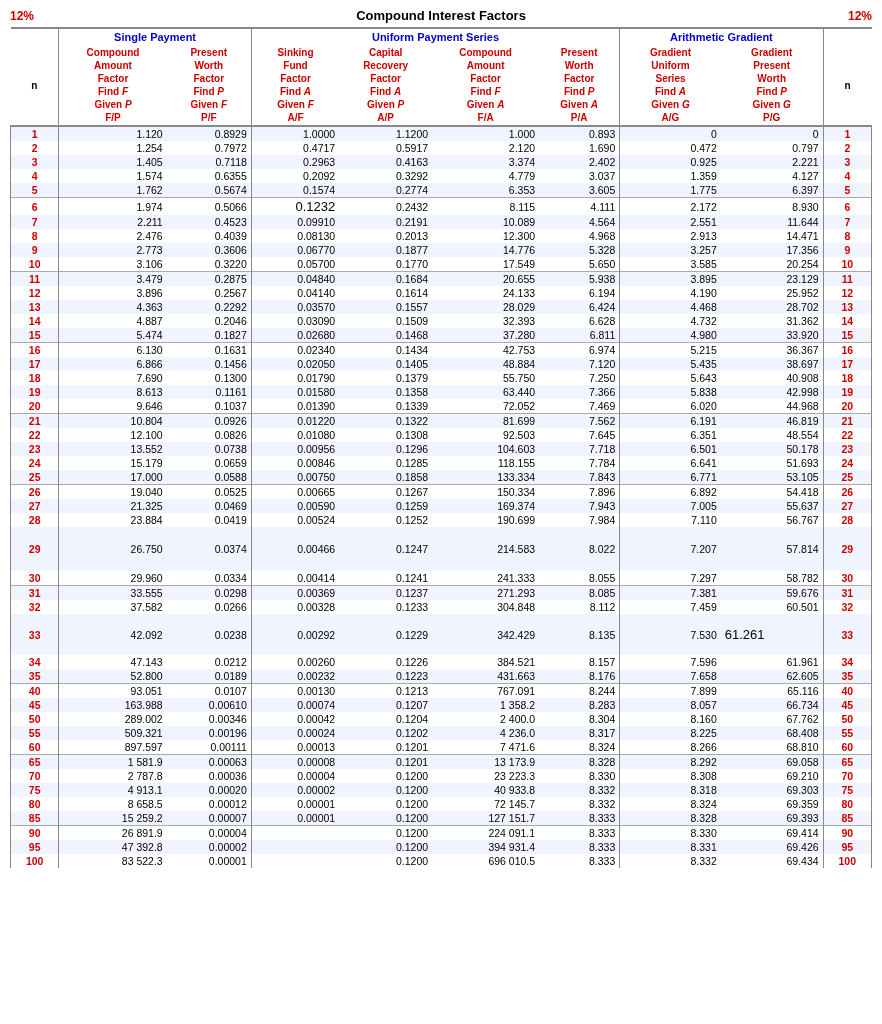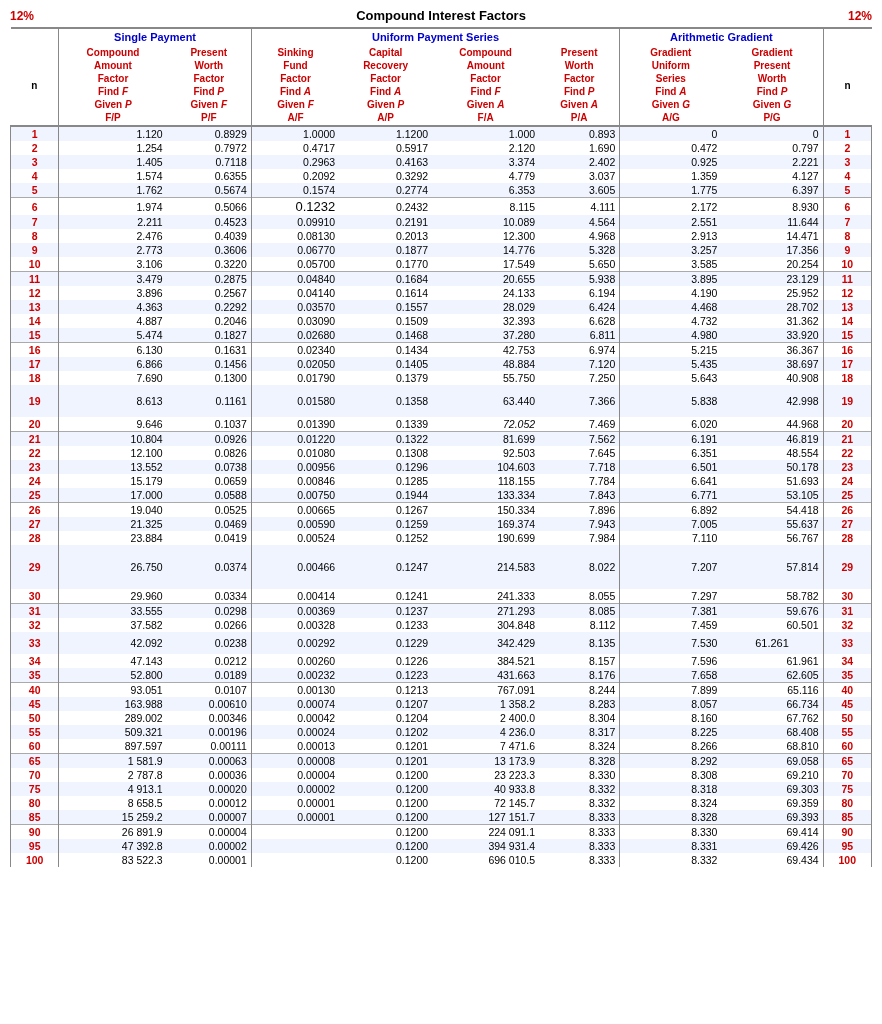--- a/index.html
+++ b/index.html
@@ -318,35 +318,35 @@
           <td style="padding: 1px 4px; font-size: 10.5px; text-align: right;">55.750</td>
           <td style="padding: 1px 4px; font-size: 10.5px; text-align: right; border-right: 1px solid rgb(136, 136, 136);">7.250</td>
           <td style="padding: 1px 4px; font-size: 10.5px; text-align: right; border-left: 1px solid rgb(136, 136, 136);">5.643</td>
           <td style="padding: 1px 4px; font-size: 10.5px; text-align: right; border-right: 1px solid rgb(136, 136, 136);">40.908</td>
           <td style="padding: 1px 4px; font-size: 10.5px; text-align: center; font-weight: bold; color: rgb(204, 0, 0); border-right: 1px solid rgb(136, 136, 136);">18</td>
         </tr>
         <tr class="data-row" style="background: rgb(240, 244, 255);">
           <td style="padding: 1px 4px; font-size: 10.5px; text-align: center; font-weight: bold; color: rgb(204, 0, 0); border-left: 1px solid rgb(136, 136, 136);">19</td>
           <td style="padding: 1px 4px; font-size: 10.5px; text-align: right; border-left: 1px solid rgb(136, 136, 136);">8.613</td>
           <td style="padding: 1px 4px; font-size: 10.5px; text-align: right; border-right: 1px solid rgb(136, 136, 136);">0.1161</td>
-          <td style="padding: 10px 4px; font-size: 10.5px; border-left: 1px solid rgb(136, 136, 136);">0.01580</td>
+          <td style="padding: 1px 4px; font-size: 10.5px; border-left: 1px solid rgb(136, 136, 136);">0.01580</td>
           <td style="padding: 1px 4px; font-size: 10.5px; text-align: right;">0.1358</td>
           <td style="padding: 1px 4px; font-size: 10.5px; text-align: right;">63.440</td>
           <td style="padding: 1px 4px; font-size: 10.5px; text-align: right; border-right: 1px solid rgb(136, 136, 136);">7.366</td>
           <td style="padding: 1px 4px; font-size: 10.5px; text-align: right; border-left: 1px solid rgb(136, 136, 136);">5.838</td>
           <td style="padding: 1px 4px; font-size: 10.5px; text-align: right; border-right: 1px solid rgb(136, 136, 136);">42.998</td>
           <td style="padding: 1px 4px; font-size: 10.5px; text-align: center; font-weight: bold; color: rgb(204, 0, 0); border-right: 1px solid rgb(136, 136, 136);">19</td>
         </tr>
         <tr class="data-row" style="background: rgb(255, 255, 255);">
           <td style="padding: 1px 4px; font-size: 10.5px; text-align: center; font-weight: bold; color: rgb(204, 0, 0); border-left: 1px solid rgb(136, 136, 136);">20</td>
           <td style="padding: 1px 4px; font-size: 10.5px; text-align: right; border-left: 1px solid rgb(136, 136, 136);">9.646</td>
           <td style="padding: 1px 4px; font-size: 10.5px; text-align: right; border-right: 1px solid rgb(136, 136, 136);">0.1037</td>
           <td style="padding: 1px 4px; font-size: 10.5px; text-align: right; border-left: 1px solid rgb(136, 136, 136);">0.01390</td>
           <td style="padding: 1px 4px; font-size: 10.5px; text-align: right;">0.1339</td>
-          <td style="padding: 1px 4px; font-size: 10.5px; text-align: right; font-style: italic;">72.052</td>
+          <td style="padding: 1px 4px; font-size: 10.5px; text-align: right;">72.052</td>
           <td style="padding: 1px 4px; font-size: 10.5px; text-align: right; border-right: 1px solid rgb(136, 136, 136);">7.469</td>
           <td style="padding: 1px 4px; font-size: 10.5px; text-align: right; border-left: 1px solid rgb(136, 136, 136);">6.020</td>
           <td style="padding: 1px 4px; font-size: 10.5px; text-align: right; border-right: 1px solid rgb(136, 136, 136);">44.968</td>
           <td style="padding: 1px 4px; font-size: 10.5px; text-align: center; font-weight: bold; color: rgb(204, 0, 0); border-right: 1px solid rgb(136, 136, 136);">20</td>
         </tr>
         <tr class="data-row group-sep" style="background: rgb(240, 244, 255);">
           <td style="padding: 1px 4px; font-size: 10.5px; text-align: center; font-weight: bold; color: rgb(204, 0, 0); border-left: 1px solid rgb(136, 136, 136);">21</td>
           <td style="padding: 1px 4px; font-size: 10.5px; text-align: right; border-left: 1px solid rgb(136, 136, 136);">10.804</td>
           <td style="padding: 1px 4px; font-size: 10.5px; text-align: right; border-right: 1px solid rgb(136, 136, 136);">0.0926</td>
           <td style="padding: 1px 4px; font-size: 10.5px; text-align: right; border-left: 1px solid rgb(136, 136, 136);">0.01220</td>
@@ -391,21 +391,21 @@
           <td style="padding: 1px 4px; font-size: 10.5px; text-align: right; border-right: 1px solid rgb(136, 136, 136);">7.784</td>
           <td style="padding: 1px 4px; font-size: 10.5px; text-align: right; border-left: 1px solid rgb(136, 136, 136);">6.641</td>
           <td style="padding: 1px 4px; font-size: 10.5px; text-align: right; border-right: 1px solid rgb(136, 136, 136);">51.693</td>
           <td style="padding: 1px 4px; font-size: 10.5px; text-align: center; font-weight: bold; color: rgb(204, 0, 0); border-right: 1px solid rgb(136, 136, 136);">24</td>
         </tr>
         <tr class="data-row" style="background: rgb(240, 244, 255);">
           <td style="padding: 1px 4px; font-size: 10.5px; text-align: center; font-weight: bold; color: rgb(204, 0, 0); border-left: 1px solid rgb(136, 136, 136);">25</td>
           <td style="padding: 1px 4px; font-size: 10.5px; text-align: right; border-left: 1px solid rgb(136, 136, 136);">17.000</td>
           <td style="padding: 1px 4px; font-size: 10.5px; text-align: right; border-right: 1px solid rgb(136, 136, 136);">0.0588</td>
           <td style="padding: 1px 4px; font-size: 10.5px; text-align: right; border-left: 1px solid rgb(136, 136, 136);">0.00750</td>
-          <td style="padding: 1px 4px; font-size: 10.5px; text-align: right;">0.1944</td>
+          <td style="padding: 1px 4px; font-size: 10.5px; text-align: right;">0.1858</td>
           <td style="padding: 1px 4px; font-size: 10.5px; text-align: right;">133.334</td>
           <td style="padding: 1px 4px; font-size: 10.5px; text-align: right; border-right: 1px solid rgb(136, 136, 136);">7.843</td>
           <td style="padding: 1px 4px; font-size: 10.5px; text-align: right; border-left: 1px solid rgb(136, 136, 136);">6.771</td>
           <td style="padding: 1px 4px; font-size: 10.5px; text-align: right; border-right: 1px solid rgb(136, 136, 136);">53.105</td>
           <td style="padding: 1px 4px; font-size: 10.5px; text-align: center; font-weight: bold; color: rgb(204, 0, 0); border-right: 1px solid rgb(136, 136, 136);">25</td>
         </tr>
         <tr class="data-row group-sep" style="background: rgb(255, 255, 255);">
           <td style="padding: 1px 4px; font-size: 10.5px; text-align: center; font-weight: bold; color: rgb(204, 0, 0); border-left: 1px solid rgb(136, 136, 136);">26</td>
           <td style="padding: 1px 4px; font-size: 10.5px; text-align: right; border-left: 1px solid rgb(136, 136, 136);">19.040</td>
           <td style="padding: 1px 4px; font-size: 10.5px; text-align: right; border-right: 1px solid rgb(136, 136, 136);">0.0525</td>
@@ -491,21 +491,21 @@
         </tr>
         <tr class="data-row" style="background: rgb(240, 244, 255);">
           <td style="padding: 1px 4px; font-size: 10.5px; text-align: center; font-weight: bold; color: rgb(204, 0, 0); border-left: 1px solid rgb(136, 136, 136);">33</td>
           <td style="padding: 1px 4px; font-size: 10.5px; text-align: right; border-left: 1px solid rgb(136, 136, 136);">42.092</td>
           <td style="padding: 1px 4px; font-size: 10.5px; text-align: right; border-right: 1px solid rgb(136, 136, 136);">0.0238</td>
           <td style="padding: 1px 4px; font-size: 10.5px; text-align: right; border-left: 1px solid rgb(136, 136, 136);">0.00292</td>
           <td style="padding: 1px 4px; font-size: 10.5px; text-align: right;">0.1229</td>
           <td style="padding: 1px 4px; font-size: 10.5px; text-align: right;">342.429</td>
           <td style="padding: 1px 4px; font-size: 10.5px; text-align: right; border-right: 1px solid rgb(136, 136, 136);">8.135</td>
           <td style="padding: 1px 4px; font-size: 10.5px; text-align: right; border-left: 1px solid rgb(136, 136, 136);">7.530</td>
-          <td style="padding: 5px 4px; font-size: 11px; text-align: center; border-right: 1px solid rgb(136, 136, 136);">61.261</td>
+          <td style="padding: 13px 4px; font-size: 13px; text-align: left; border-right: 1px solid rgb(136, 136, 136);">61.261</td>
           <td style="padding: 1px 4px; font-size: 10.5px; text-align: center; font-weight: bold; color: rgb(204, 0, 0); border-right: 1px solid rgb(136, 136, 136);">33</td>
         </tr>
         <tr class="data-row" style="background: rgb(255, 255, 255);">
           <td style="padding: 1px 4px; font-size: 10.5px; text-align: center; font-weight: bold; color: rgb(204, 0, 0); border-left: 1px solid rgb(136, 136, 136);">34</td>
           <td style="padding: 1px 4px; font-size: 10.5px; text-align: right; border-left: 1px solid rgb(136, 136, 136);">47.143</td>
           <td style="padding: 1px 4px; font-size: 10.5px; text-align: right; border-right: 1px solid rgb(136, 136, 136);">0.0212</td>
           <td style="padding: 1px 4px; font-size: 10.5px; text-align: right; border-left: 1px solid rgb(136, 136, 136);">0.00260</td>
           <td style="padding: 1px 4px; font-size: 10.5px; text-align: right;">0.1226</td>
           <td style="padding: 1px 4px; font-size: 10.5px; text-align: right;">384.521</td>
           <td style="padding: 1px 4px; font-size: 10.5px; text-align: right; border-right: 1px solid rgb(136, 136, 136);">8.157</td>

